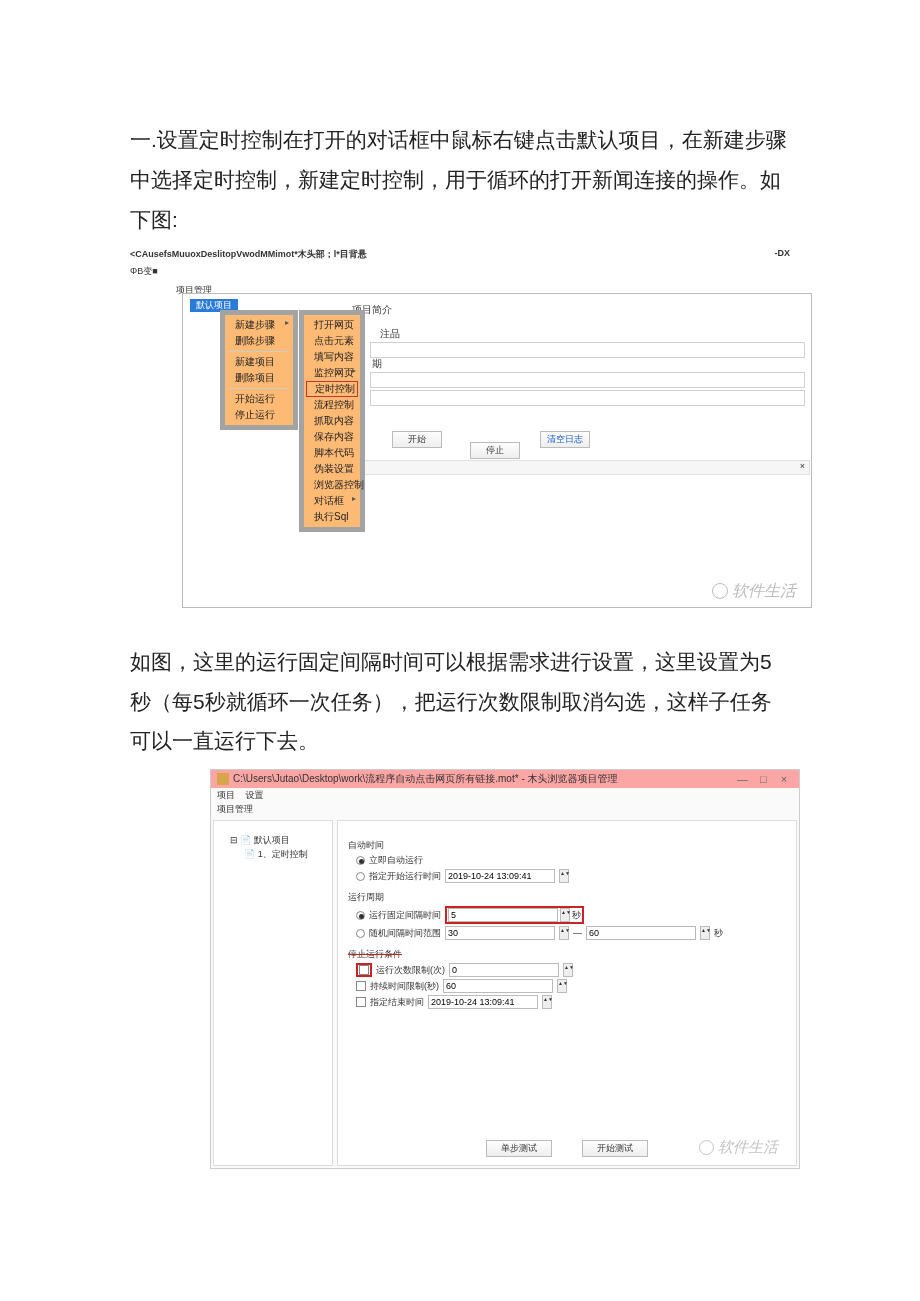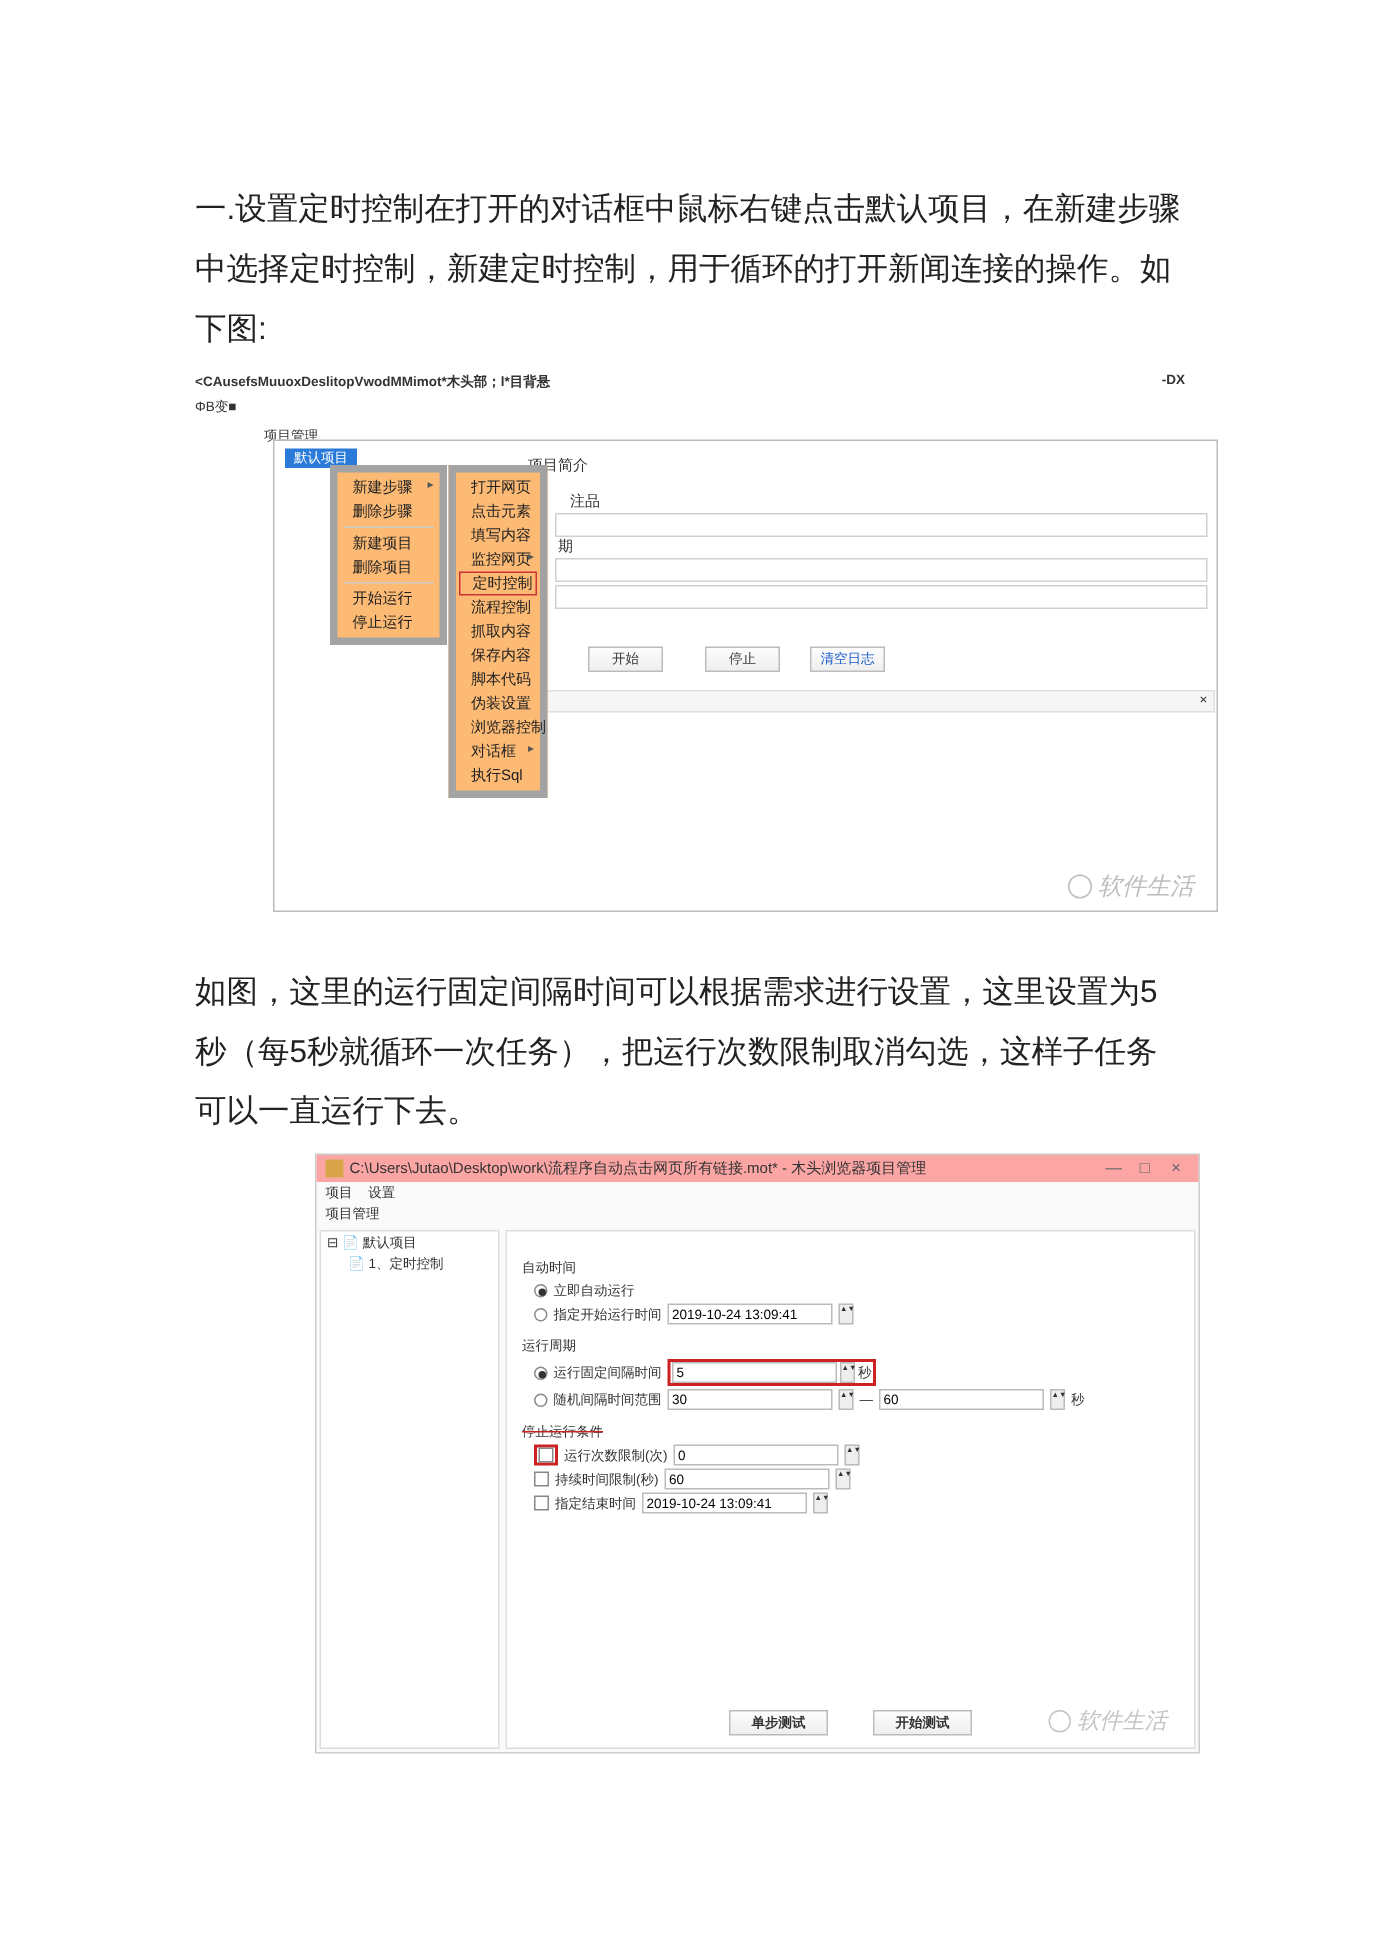--- a/index.html
+++ b/index.html
@@ -93,21 +93,21 @@
   .fig1-btn {
     position: absolute;
     width: 50px; height: 17px;
     border: 1px solid #bbb;
     background: linear-gradient(#fdfdfd,#eee);
     font-size: 9px;
     text-align: center;
     line-height: 15px;
   }
   .b1 { top: 149px; left: 262px; }
-  .b2 { top: 149px; left: 340px; }
+  .b2 { top: 160px; left: 340px; }
   .b3 { top: 149px; left: 410px; color: #1a5bcc; }
   .fig1-logline {
     position: absolute;
     top: 178px; left: 220px;
     width: 460px;
     background: #f6f6f6;
     font-size: 9px;
     padding: 0 4px;
     border: 1px solid #e0e0e0;
     display: flex;
@@ -153,21 +153,21 @@
   }
   .fig2-menubar { padding: 1px 6px; font-size: 9px; color: #333; }
   .fig2-menubar span { margin-right: 8px; }
   .fig2-subbar { padding: 0 6px 2px 6px; font-size: 9px; }
   .fig2-body { display: flex; height: 350px; }
   .fig2-tree {
     width: 120px;
     background: #fff;
     border: 1px solid #ddd;
     margin: 2px;
-    padding: 0;
+    padding: 12px;
     font-size: 9px;
   }
   .fig2-tree .tnode { margin-left: 4px; line-height: 14px; }
   .fig2-form {
     flex: 1;
     background: #fff;
     border: 1px solid #ddd;
     margin: 2px;
     padding: 16px 10px;
     position: relative;
@@ -199,21 +199,21 @@
     width: 9px; height: 9px; border: 1px solid #888; border-radius: 50%;
     display: inline-block;
   }
   .rb.checked::after {
     content: ""; display: block; width: 5px; height: 5px;
     border-radius: 50%; background: #333; margin: 2px;
   }
   .fig2-bottom {
     position: absolute;
     bottom: 8px; left: 0; right: 0;
-    display: flex; justify-content: center; gap: 30px; font-weight: bold;
+    display: flex; justify-content: center; gap: 30px;
   }
   .fig2-btn {
     border: 1px solid #bbb;
     background: linear-gradient(#fdfdfd,#eee);
     font-size: 9px;
     padding: 1px 14px;
   }
   .fig2-watermark {
     position: absolute;
     bottom: 8px; right: 18px;

